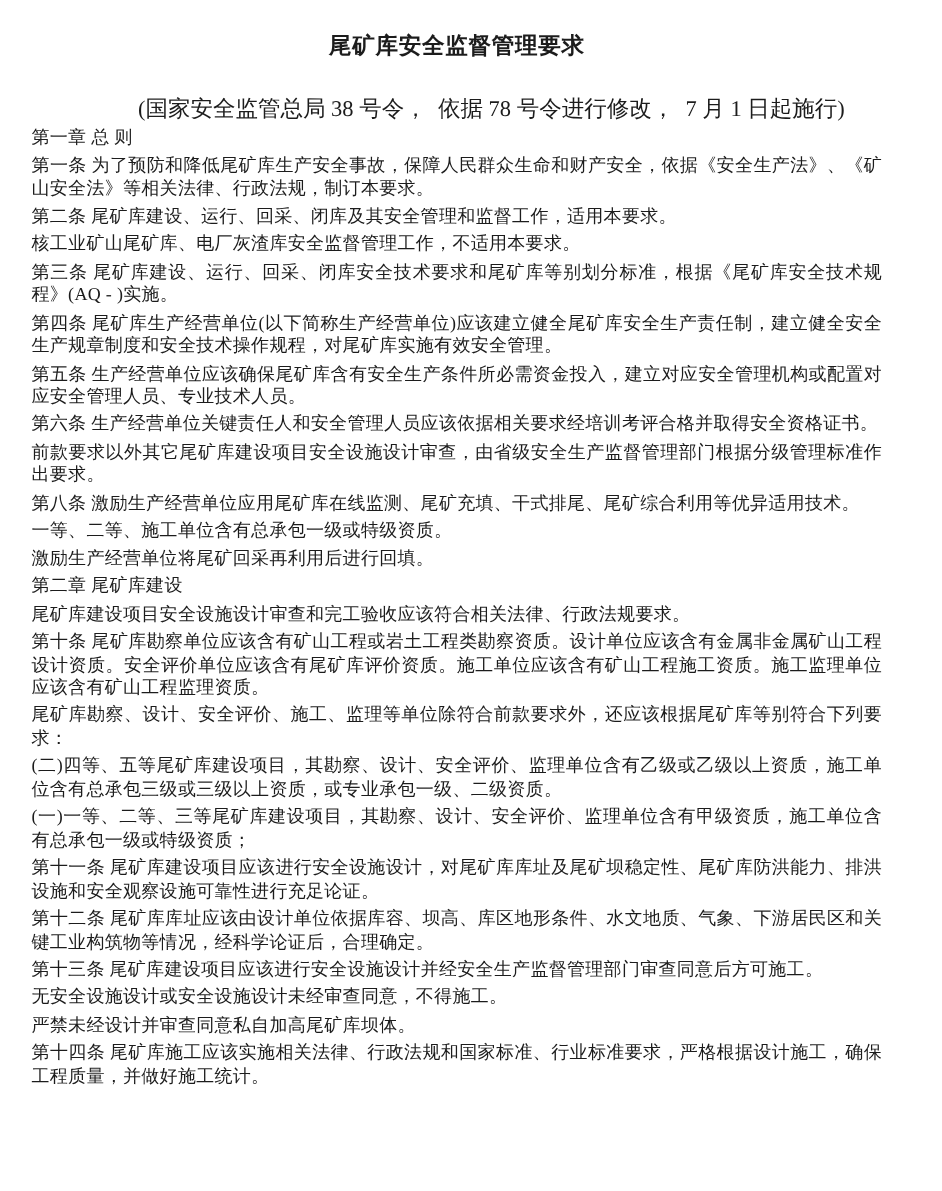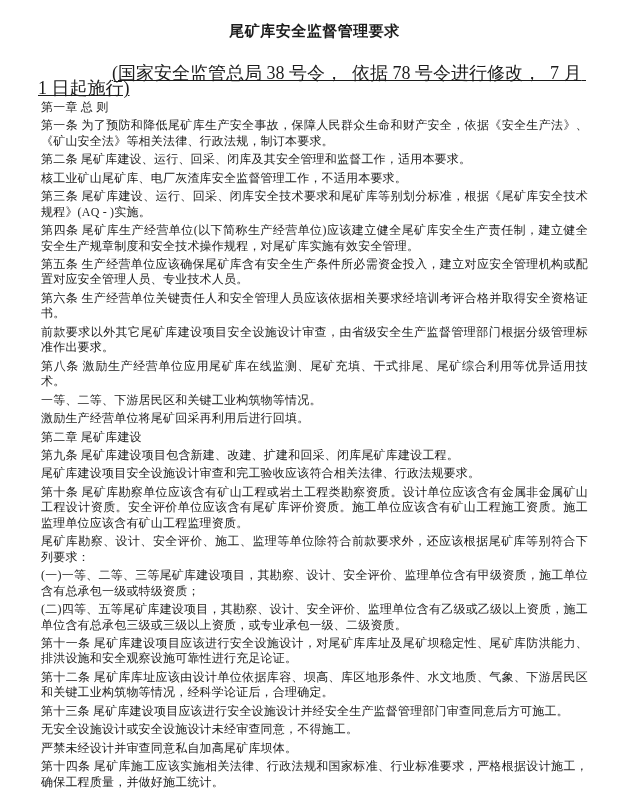--- a/index.html
+++ b/index.html
@@ -11,38 +11,37 @@
     width: 628px;
     height: 794px;
     font-family: "Liberation Serif", "DejaVu Serif", serif;
     color: #1c1c1c;
   }
   .page {
     box-sizing: border-box;
     width: 628px;
     height: 794px;
     background: #ffffff;
-    padding: 22px 37px 18px 38px;
+    padding: 22px 37px 18px 18px;
     overflow: hidden;
   }
   .doc-title {
     margin: 0 0 26px 0;
     text-align: center;
     font-size: 15px;
     font-weight: bold;
     letter-spacing: 0.5px;
     line-height: 18px;
   }
   .doc-subtitle {
     margin: 0;
-    font-size: 18px;
+    font-size: 15px;
     line-height: 15.45px;
     text-indent: 74px;
     white-space: pre-wrap;
-    text-decoration: underline;
   }
   .para {
     margin: 3px;
     font-size: 12px;
     line-height: 15.45px;
     text-align: justify;
     text-justify: inter-ideograph;
     letter-spacing: 0.2px;
   }
 </style>
@@ -56,29 +55,28 @@
       <p class="para">第一章 总 则</p>
       <p class="para">第一条 为了预防和降低尾矿库生产安全事故，保障人民群众生命和财产安全，依据《安全生产法》、《矿山安全法》等相关法律、行政法规，制订本要求。</p>
       <p class="para">第二条 尾矿库建设、运行、回采、闭库及其安全管理和监督工作，适用本要求。</p>
       <p class="para">核工业矿山尾矿库、电厂灰渣库安全监督管理工作，不适用本要求。</p>
       <p class="para">第三条 尾矿库建设、运行、回采、闭库安全技术要求和尾矿库等别划分标准，根据《尾矿库安全技术规程》(AQ - )实施。</p>
       <p class="para">第四条 尾矿库生产经营单位(以下简称生产经营单位)应该建立健全尾矿库安全生产责任制，建立健全安全生产规章制度和安全技术操作规程，对尾矿库实施有效安全管理。</p>
       <p class="para">第五条 生产经营单位应该确保尾矿库含有安全生产条件所必需资金投入，建立对应安全管理机构或配置对应安全管理人员、专业技术人员。</p>
       <p class="para">第六条 生产经营单位关键责任人和安全管理人员应该依据相关要求经培训考评合格并取得安全资格证书。</p>
       <p class="para">前款要求以外其它尾矿库建设项目安全设施设计审查，由省级安全生产监督管理部门根据分级管理标准作出要求。</p>
       <p class="para">第八条 激励生产经营单位应用尾矿库在线监测、尾矿充填、干式排尾、尾矿综合利用等优异适用技术。</p>
-      <p class="para">一等、二等、下游居民区和关键工业构筑物等情况。</p>
+      <p class="para">一等、二等、施工单位含有总承包一级或特级资质。</p>
       <p class="para">激励生产经营单位将尾矿回采再利用后进行回填。</p>
       <p class="para">第二章 尾矿库建设</p>
-      <p class="para">第九条 尾矿库建设项目包含新建、改建、扩建和回采、闭库尾矿库建设工程。</p>
       <p class="para">尾矿库建设项目安全设施设计审查和完工验收应该符合相关法律、行政法规要求。</p>
       <p class="para">第十条 尾矿库勘察单位应该含有矿山工程或岩土工程类勘察资质。设计单位应该含有金属非金属矿山工程设计资质。安全评价单位应该含有尾矿库评价资质。施工单位应该含有矿山工程施工资质。施工监理单位应该含有矿山工程监理资质。</p>
       <p class="para">尾矿库勘察、设计、安全评价、施工、监理等单位除符合前款要求外，还应该根据尾矿库等别符合下列要求：</p>
+      <p class="para">(二)四等、五等尾矿库建设项目，其勘察、设计、安全评价、监理单位含有乙级或乙级以上资质，施工单位含有总承包三级或三级以上资质，或专业承包一级、二级资质。</p>
       <p class="para">(一)一等、二等、三等尾矿库建设项目，其勘察、设计、安全评价、监理单位含有甲级资质，施工单位含有总承包一级或特级资质；</p>
-      <p class="para">(二)四等、五等尾矿库建设项目，其勘察、设计、安全评价、监理单位含有乙级或乙级以上资质，施工单位含有总承包三级或三级以上资质，或专业承包一级、二级资质。</p>
       <p class="para">第十一条 尾矿库建设项目应该进行安全设施设计，对尾矿库库址及尾矿坝稳定性、尾矿库防洪能力、排洪设施和安全观察设施可靠性进行充足论证。</p>
       <p class="para">第十二条 尾矿库库址应该由设计单位依据库容、坝高、库区地形条件、水文地质、气象、下游居民区和关键工业构筑物等情况，经科学论证后，合理确定。</p>
       <p class="para">第十三条 尾矿库建设项目应该进行安全设施设计并经安全生产监督管理部门审查同意后方可施工。</p>
       <p class="para">无安全设施设计或安全设施设计未经审查同意，不得施工。</p>
       <p class="para">严禁未经设计并审查同意私自加高尾矿库坝体。</p>
       <p class="para">第十四条 尾矿库施工应该实施相关法律、行政法规和国家标准、行业标准要求，严格根据设计施工，确保工程质量，并做好施工统计。</p>
     </div>
 </div>
 
 </body></html>

